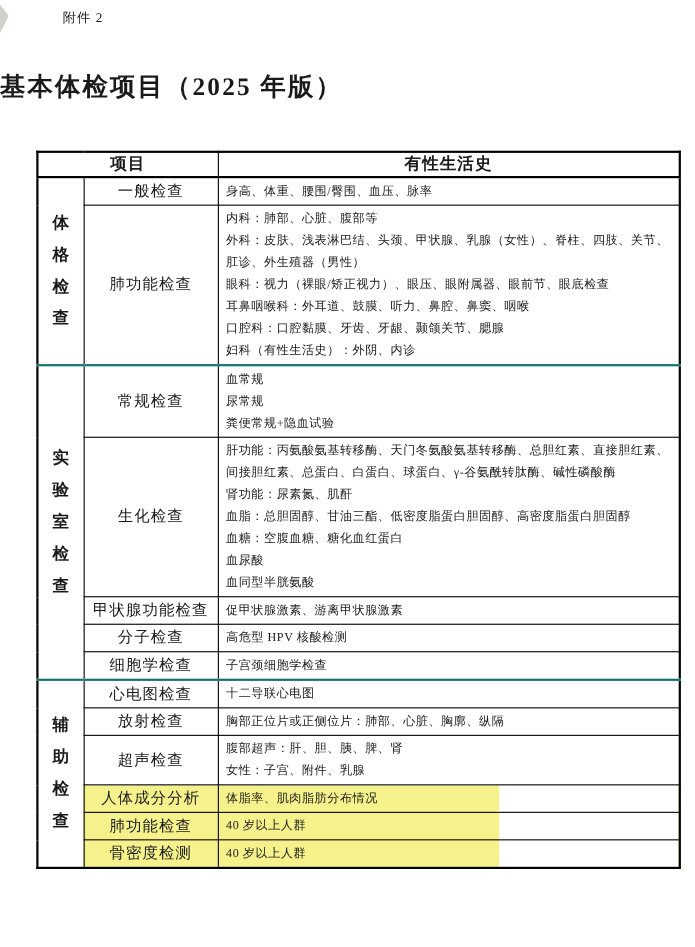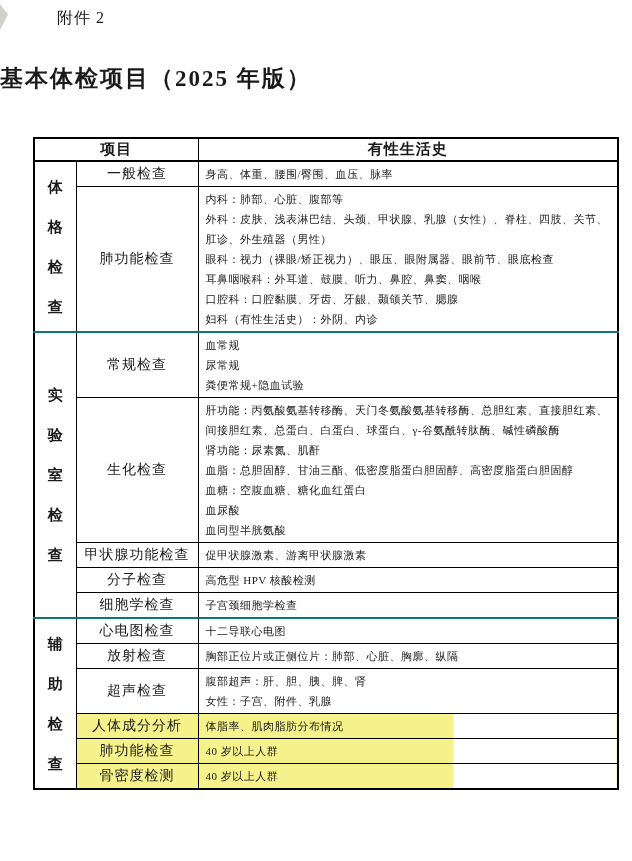--- a/index.html
+++ b/index.html
@@ -9,21 +9,21 @@
     font-family:"Liberation Serif","DejaVu Serif",serif;
     color:#1a1a1a;
   }
   .scan-artifact {
     position:absolute; left:0; top:4px; width:8px; height:26px;
     background:#9a9a8e; opacity:.45;
     clip-path:polygon(0 0,100% 40%,0 100%);
   }
   .attachment {
     position:absolute; left:57px; top:8px;
-    font-size:16px; letter-spacing:1px;
+    font-size:12px; letter-spacing:1px;
   }
   .doc-title {
     position:absolute; top:63px; left:0; width:632px;
     font-size:23px; font-weight:bold; letter-spacing:2px;
   }
   table.exam {
     position:absolute; left:33px; top:137px;
     width:584px; border-collapse:collapse;
     border:2px solid #000;
     table-layout:fixed;
@@ -34,21 +34,21 @@
   th, td { border:1px solid #000; vertical-align:middle;margin-top:44px; }
   th {
     font-size:15px; font-weight:bold; height:22px;
     text-align:center; letter-spacing:1px; padding:1px;
   }
   td.cat {
     text-align:center; font-weight:bold; font-size:15px; padding:2px 0;
   }
   td.cat .vtext {
     width:1em; margin:0 auto; word-break:break-all;
-    line-height:40px; letter-spacing:0;text-align:center;
+    line-height:29px; letter-spacing:0;text-align:center;
   }
   td.item {
     text-align:center; font-size:14px; letter-spacing:1px; padding:2px 1px;
   }
   td.content {
     font-size:11px; letter-spacing:.5px;
     padding:2px 4px 2px 7px; line-height:20px; text-align:left;
   }
   td.content p { margin:0; }
   tr.h24 td { height:25px; }

